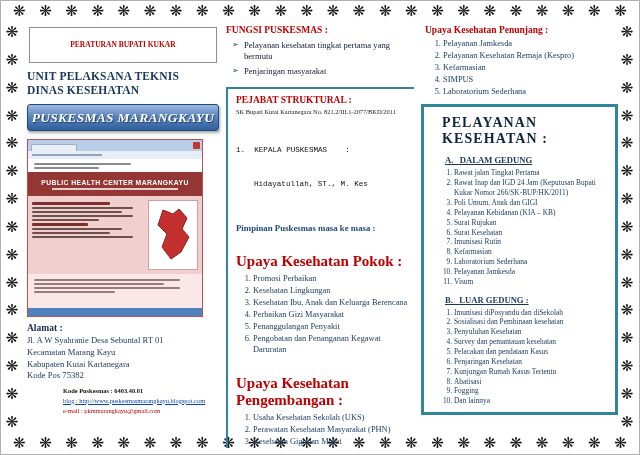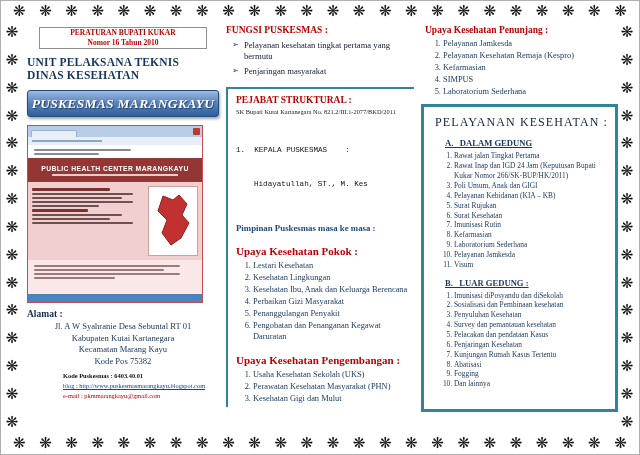--- a/index.html
+++ b/index.html
@@ -16,21 +16,21 @@
   .border-col { position:absolute; top:24px; bottom:24px; width:16px; display:flex; flex-direction:column; justify-content:space-between; align-items:center; font-size:15px; line-height:1; color:#141414; }
   .border-col.left { left:3px; }
   .border-col.right { right:4px; }
 
   .col { position:absolute; top:24px; }
   .col1 { left:26px; width:192px; }
   .col2 { left:225px; width:188px; }
   .col3 { left:420px; width:197px; }
 
   
-  .reg-box { width:168px; margin:2px auto 0; border:1px solid #8f8f8f; padding:0; text-align:center;
+  .reg-box { width:188px; margin:2px auto 0; border:1px solid #8f8f8f; padding:12px; text-align:center;
              color:#c00000; font-weight:bold; font-size:7.5px; line-height:1.3; }
   .unit { margin-top:7px; color:#17365d; font-weight:bold; font-size:11.5px; line-height:1.2; letter-spacing:.2px; }
   .title-banner { margin-top:7px; height:27px; display:flex; align-items:center; justify-content:center;
     background:linear-gradient(180deg,#9db9e0 0%, #5c86c0 45%, #2f5f9c 100%);
     border:1px solid #1f4e79; border-radius:3px; box-shadow:1px 2px 3px rgba(0,0,0,.35);
     color:#fff; font-size:13.5px; font-style:italic; font-weight:bold; letter-spacing:.3px; text-shadow:1px 1px 1px rgba(0,0,0,.5); }
 
   .webshot { margin-top:8px; width:176px; border:1px solid #c0504d; background:#fff; }
   .ws-tabbar { height:11px; background:#b9cde6; position:relative; display:flex; align-items:flex-end; padding:0 3px; }
   .ws-tab { width:46px; height:7px; background:#e8eef6; border:1px solid #9ab0cc; border-bottom:none; border-radius:2px 2px 0 0; }
@@ -47,48 +47,48 @@
   .ws-lines { flex:1; }
   .ws-lines .stripe { background:#6e5050; }
   .ws-lines .stripe.head { background:#7e3030; height:3px; }
   .ws-map { width:50px; background:#fff; border:1px solid #d0a0a0; display:flex; align-items:center; justify-content:center; }
   .ws-lower { height:34px; background:#fae8e8; padding:3px 6px; }
   .ws-lower .stripe { background:#9a7a7a; }
   .ws-footerbar { height:8px; background:#4f81bd; }
 
   .addr { margin-top:6px; color:#17365d; }
   .addr-label { font-size:9.5px; font-weight:bold; margin-bottom:2px; color:#152c4e; }
-  .addr-lines div { font-size:8.6px; line-height:1.35;text-align:center; }
+  .addr-lines div { font-size:8.6px; line-height:1.35; }
   .microfoot { margin-top:4px; margin-left:36px; font-size:6.4px; line-height:1.55; }
   .mf-kode { color:#111; font-weight:bold; }
   .mf-blog { color:#0645ad; text-decoration:underline; }
   .mf-email { color:#c00000; }
 
   
   .h-red { color:#c00000; font-weight:bold; font-size:9.5px; }
-  .h-red.sect { margin-top:12px; font-size:11px; }
+  .h-red.sect { margin-top:20px; font-size:15px; }
   .center { text-align:left; }
   .arrow-list { margin:5px 0 0; padding:0 0 0 6px; list-style:none; color:#111c3a; font-size:8.6px; }
   .arrow-list li { margin-bottom:4px; line-height:1.3; padding-left:12px; position:relative; }
   .arrow-list li::before { content:"\27A2"; position:absolute; left:0; top:0; font-size:8px; color:#17365d; }
   .framed { margin-top:9px; border-top:2px solid #31849b; border-left:2px solid #31849b; padding:6px 2px 0 8px; min-height:320px; }
   .sk { font-size:6.4px; color:#222; margin-top:3px; white-space:nowrap; }
   .mono-block { margin-top:8px; font-family:"Liberation Mono", monospace; font-size:7.6px; color:#111; white-space:pre; line-height:1.5; }
   .mono-block .indent { margin-left:18px; }
   .h-blue { margin-top:9px; color:#1f497d; font-weight:bold; font-size:8.8px; }
   .mono-list { margin:4px 0 0; padding-left:18px; font-family:"Liberation Mono", monospace; font-size:7.2px; color:#111; line-height:1.55; }
   .mono-list li { white-space:pre; }
   .serif-list { margin:3px 0 0; padding-left:17px; font-size:8.4px; color:#17375e; line-height:1.32; }
   .serif-list li { margin-bottom:1px; }
 
   
   .pad-l { margin-left:4px; }
   .serif-list.penunjang { padding-left:22px; }
   .teal-box { margin-top:7px; border:3px solid #31849b; padding:8px 5px 6px 5px; min-height:308px; background:#fff; }
-  .box-title { font-size:12px; color:#10243e; letter-spacing:1.1px; font-weight:400; margin-left:6px; }
+  .box-title { font-size:14px; color:#10243e; letter-spacing:1.1px; font-weight:700; margin-left:13px; }
   .sub-h { margin:8px 0 3px 16px; font-weight:bold; font-size:8.6px; color:#17375e; text-decoration:underline; white-space:pre; }
   .tiny-list { margin:0; padding-left:25px; font-size:7.4px; color:#17375e; line-height:1.33; }
 </style>
 </head>
 <body>
 
 <div class="page">
 
   <div class="border-row top">
       <span>❋</span>
@@ -173,21 +173,20 @@
       <span>❋</span>
       <span>❋</span>
       <span>❋</span>
       <span>❋</span>
       <span>❋</span>
     </div>
 
   <div class="col col1">
     <div class="reg-box">
       <div>PERATURAN BUPATI KUKAR</div>
-      <div>Nomor 16 Tahun 2010</div>
     </div>
 
     <div class="unit">
       <div>UNIT PELAKSANA TEKNIS</div>
       <div>DINAS KESEHATAN</div>
     </div>
 
     <div class="title-banner">PUSKESMAS MARANGKAYU</div>
 
     <div class="webshot">
@@ -230,22 +229,22 @@
         <div class="stripe w90"></div>
         <div class="stripe w50"></div>
       </div>
       <div class="ws-footerbar"></div>
     </div>
 
     <div class="addr">
       <div class="addr-label">Alamat :</div>
       <div class="addr-lines">
           <div>Jl. A W Syahranie Desa Sebuntal RT 01</div>
+          <div>Kecamatan Marang Kayu</div>
           <div>Kabupaten Kutai Kartanegara</div>
-          <div>Kecamatan Marang Kayu</div>
           <div>Kode Pos 75382</div>
         </div>
     </div>
 
     <div class="microfoot">
       <div class="mf-kode">Kode Puskesmas : 6403.40.01</div>
       <div class="mf-blog">blog : http://www.puskesmasmarangkayu.blogspot.com</div>
       <div class="mf-email">e-mail : pkmmarangkayu@gmail.com</div>
     </div>
   </div>
@@ -263,21 +262,21 @@
 
       <div class="mono-block">
         <div>1.  KEPALA PUSKESMAS    :</div>
         <div class="indent">Hidayatullah, ST., M. Kes</div>
       </div>
 
       <div class="h-blue">Pimpinan Puskesmas masa ke masa :</div>
 
       <div class="h-red sect">Upaya Kesehatan Pokok :</div>
       <ol class="serif-list">
-          <li>Lestari Kesehatan</li>
+          <li>Promosi Perbaikan</li>
           <li>Kesehatan Lingkungan</li>
           <li>Kesehatan Ibu, Anak dan Keluarga Berencana</li>
           <li>Perbaikan Gizi Masyarakat</li>
           <li>Penanggulangan Penyakit</li>
           <li>Pengobatan dan Penanganan Kegawat Daruratan</li>
         </ol>
 
       <div class="h-red sect">Upaya Kesehatan Pengembangan :</div>
       <ol class="serif-list">
           <li>Usaha Kesehatan Sekolah (UKS)</li>

